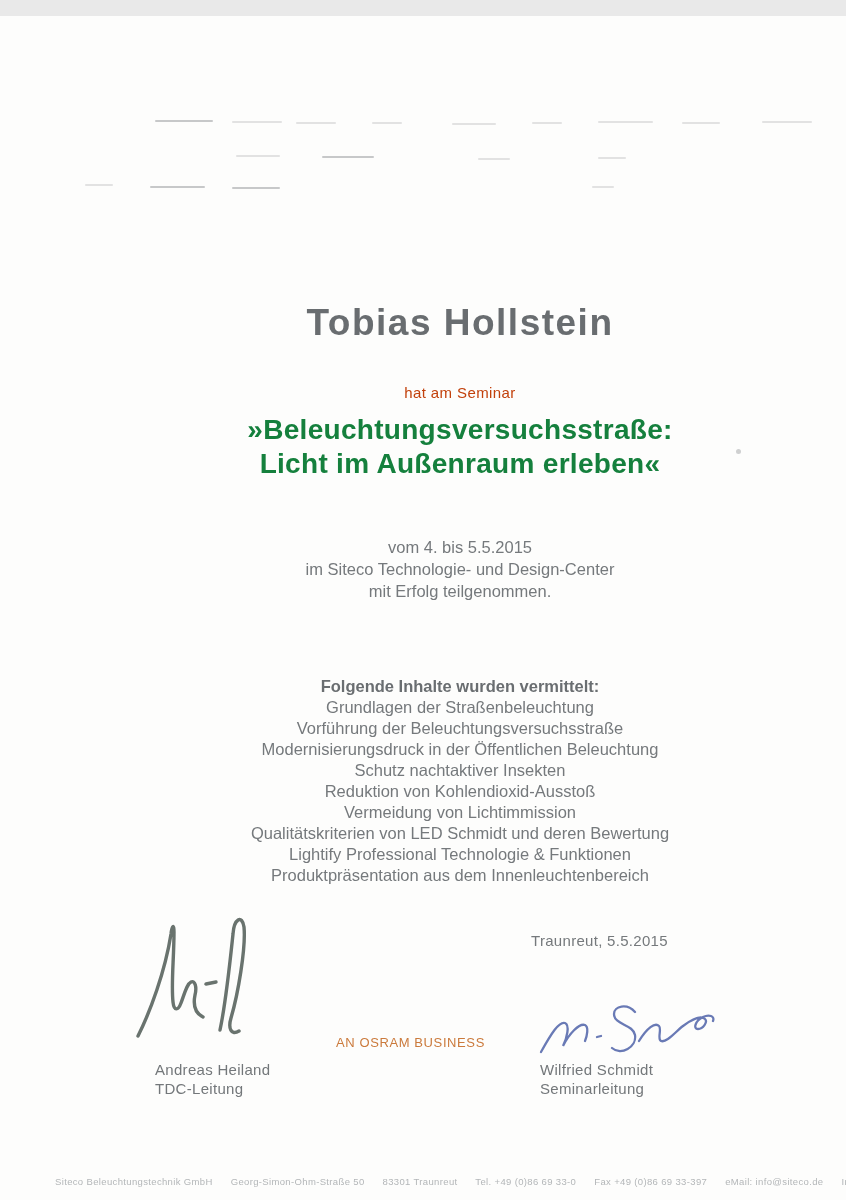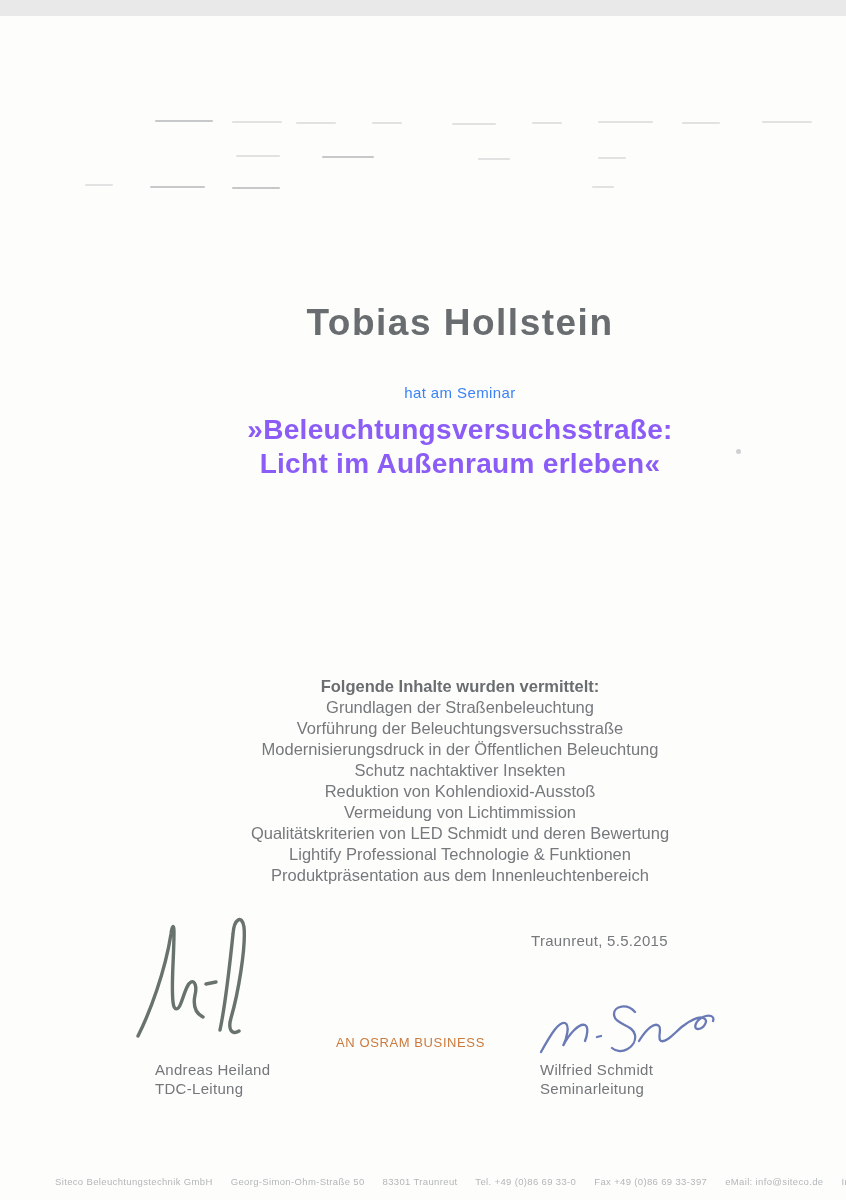--- a/index.html
+++ b/index.html
@@ -29,26 +29,26 @@
     position:absolute;left:75px;width:770px;
     text-align:center;
   }
   .recipient-name{
     top:286px;
     font-size:37px;font-weight:700;letter-spacing:1.5px;
     color:#696d70;
   }
   .intro-line{
     top:368px;
-    font-size:15px;color:#3b82f6;letter-spacing:0.4px;
+    font-size:15px;color:#c2410c;letter-spacing:0.4px;
   }
   .seminar-title{
     top:397px;
     font-size:28px;font-weight:700;line-height:34px;
-    color:#8b5cf6;letter-spacing:0.3px;
+    color:#15803d;letter-spacing:0.3px;
   }
   .event-block{
     top:520px;
     font-size:16.5px;line-height:22px;color:#75797c;
   }
   .contents-block{
     top:660px;
     font-size:16.5px;line-height:21px;color:#75797c;
   }
   .contents-heading{font-weight:700;color:#6a6e71;}
@@ -116,20 +116,25 @@
 
   <div class="center-col recipient-name">Tobias Hollstein</div>
 
   <div class="center-col intro-line">hat am Seminar</div>
 
   <div class="center-col seminar-title">
     <div>»Beleuchtungsversuchsstraße:</div>
     <div>Licht im Außenraum erleben«</div>
   </div>
 
+  <div class="center-col event-block">
+    <div>vom 4. bis 5.5.2015</div>
+    <div>im Siteco Technologie- und Design-Center</div>
+    <div>mit Erfolg teilgenommen.</div>
+  </div>
 
   <div class="center-col contents-block">
     <div class="contents-heading">Folgende Inhalte wurden vermittelt:</div>
     <ul>
       <li>Grundlagen der Straßenbeleuchtung</li>
       <li>Vorführung der Beleuchtungsversuchsstraße</li>
       <li>Modernisierungsdruck in der Öffentlichen Beleuchtung</li>
       <li>Schutz nachtaktiver Insekten</li>
       <li>Reduktion von Kohlendioxid-Ausstoß</li>
       <li>Vermeidung von Lichtimmission</li>

